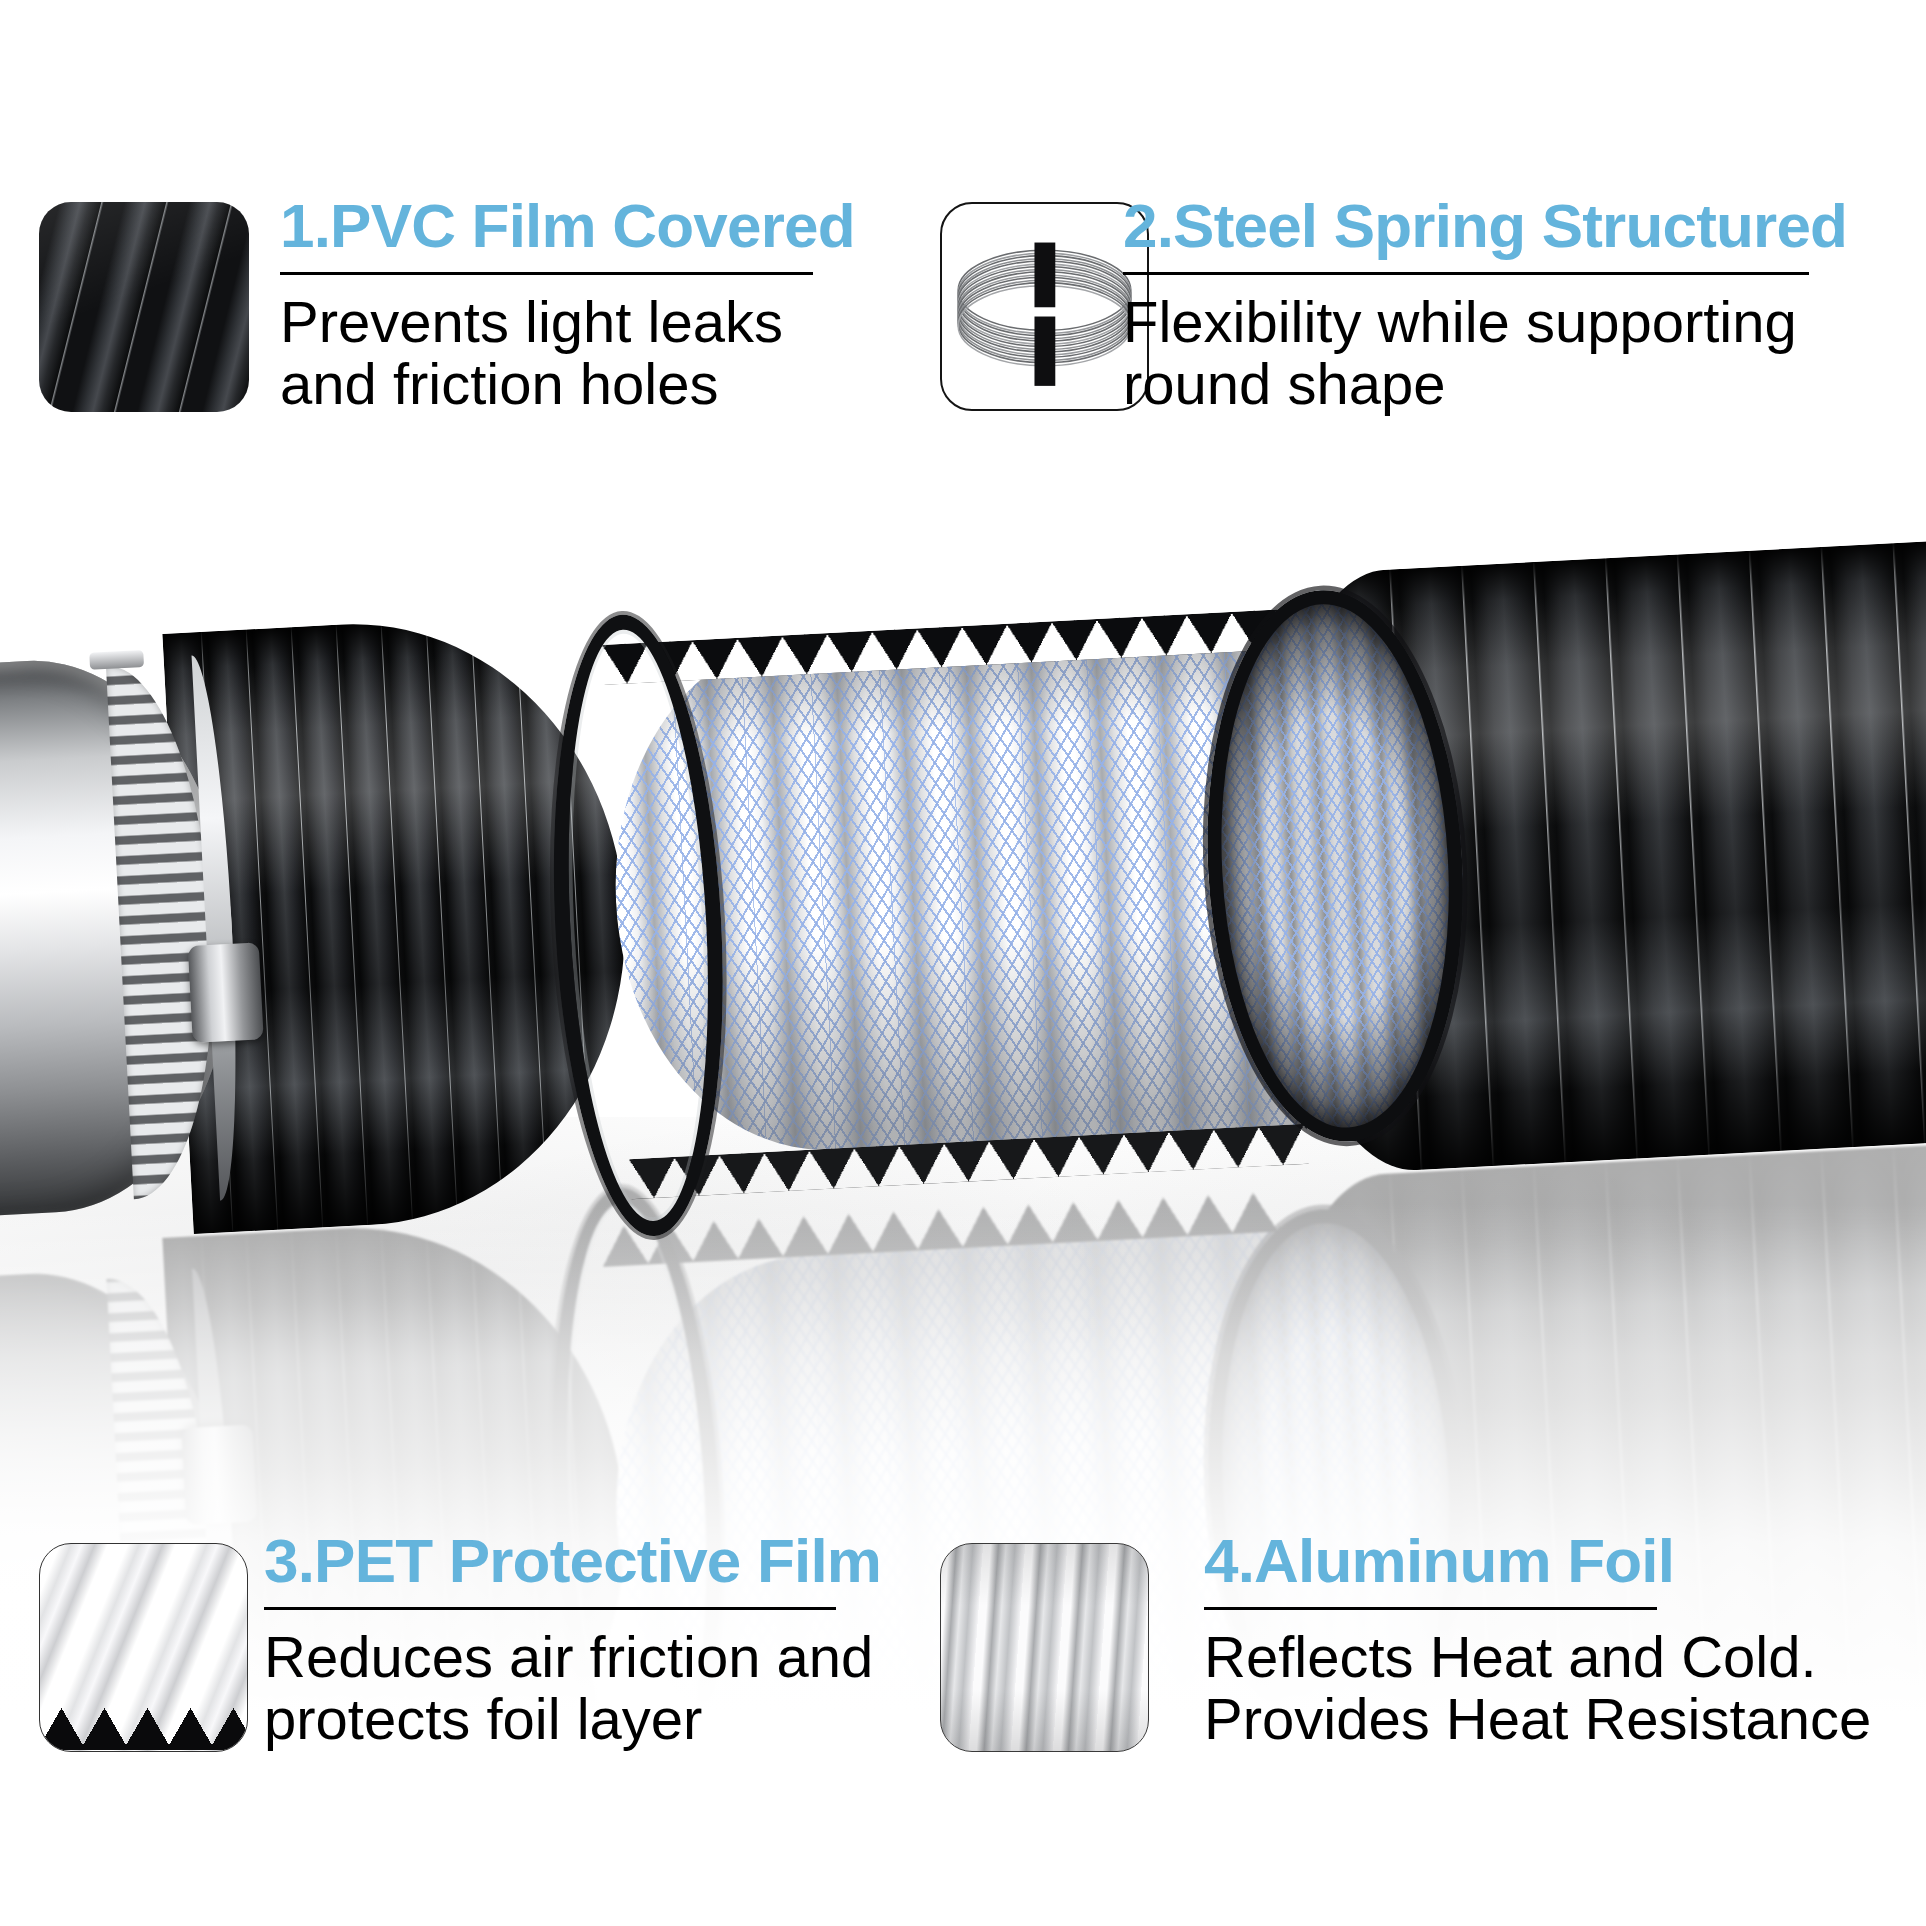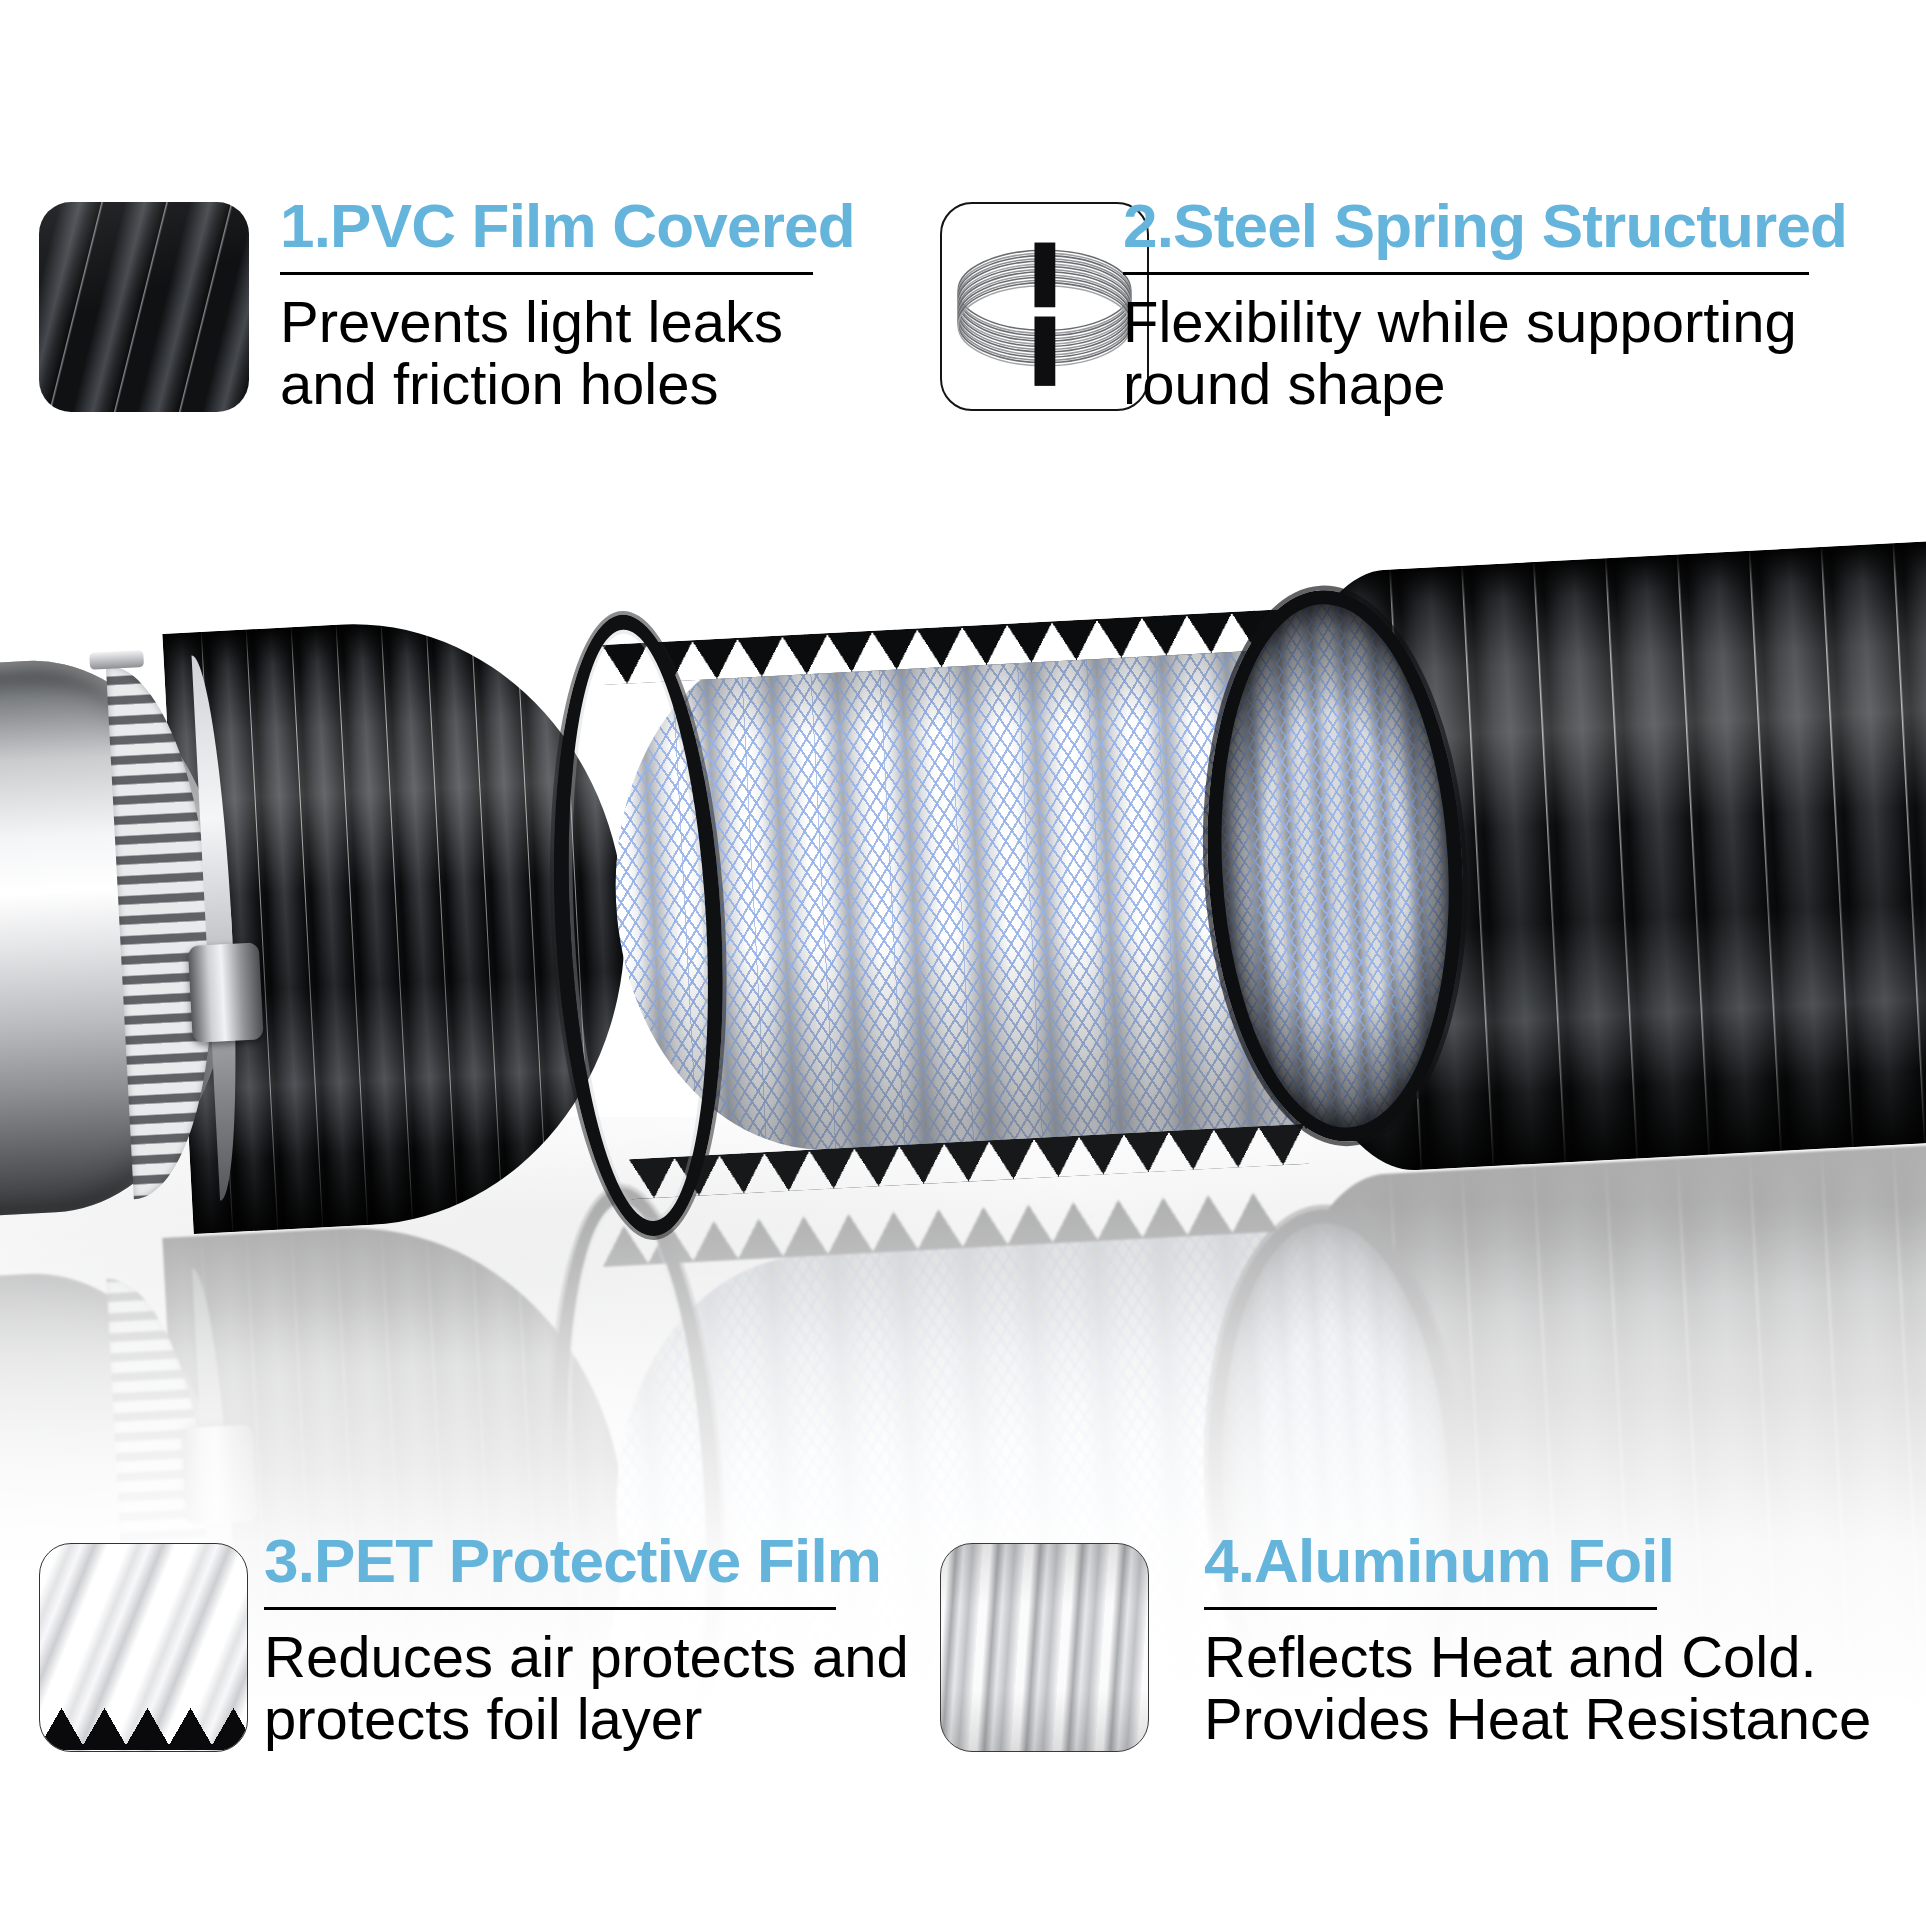--- a/index.html
+++ b/index.html
@@ -200,21 +200,21 @@
     <div class="cdivider"></div>
     <p class="cdesc"><span>Flexibility while supporting</span><br><span>round shape</span></p>
   </div>
 
   <div class="thumb t3">
     <div class="zz3"></div>
   </div>
   <div class="callout-text c3t">
     <h2 class="ctitle">3.PET Protective Film</h2>
     <div class="cdivider"></div>
-    <p class="cdesc"><span>Reduces air protects and</span><br><span>protects foil layer</span></p>
+    <p class="cdesc"><span>Reduces air friction and</span><br><span>protects foil layer</span></p>
   </div>
 
   <div class="thumb t4"></div>
   <div class="callout-text c4t">
     <h2 class="ctitle">4.Aluminum Foil</h2>
     <div class="cdivider"></div>
     <p class="cdesc"><span>Reflects Heat and Cold.</span><br><span>Provides Heat Resistance</span></p>
   </div>
 
 </div>

